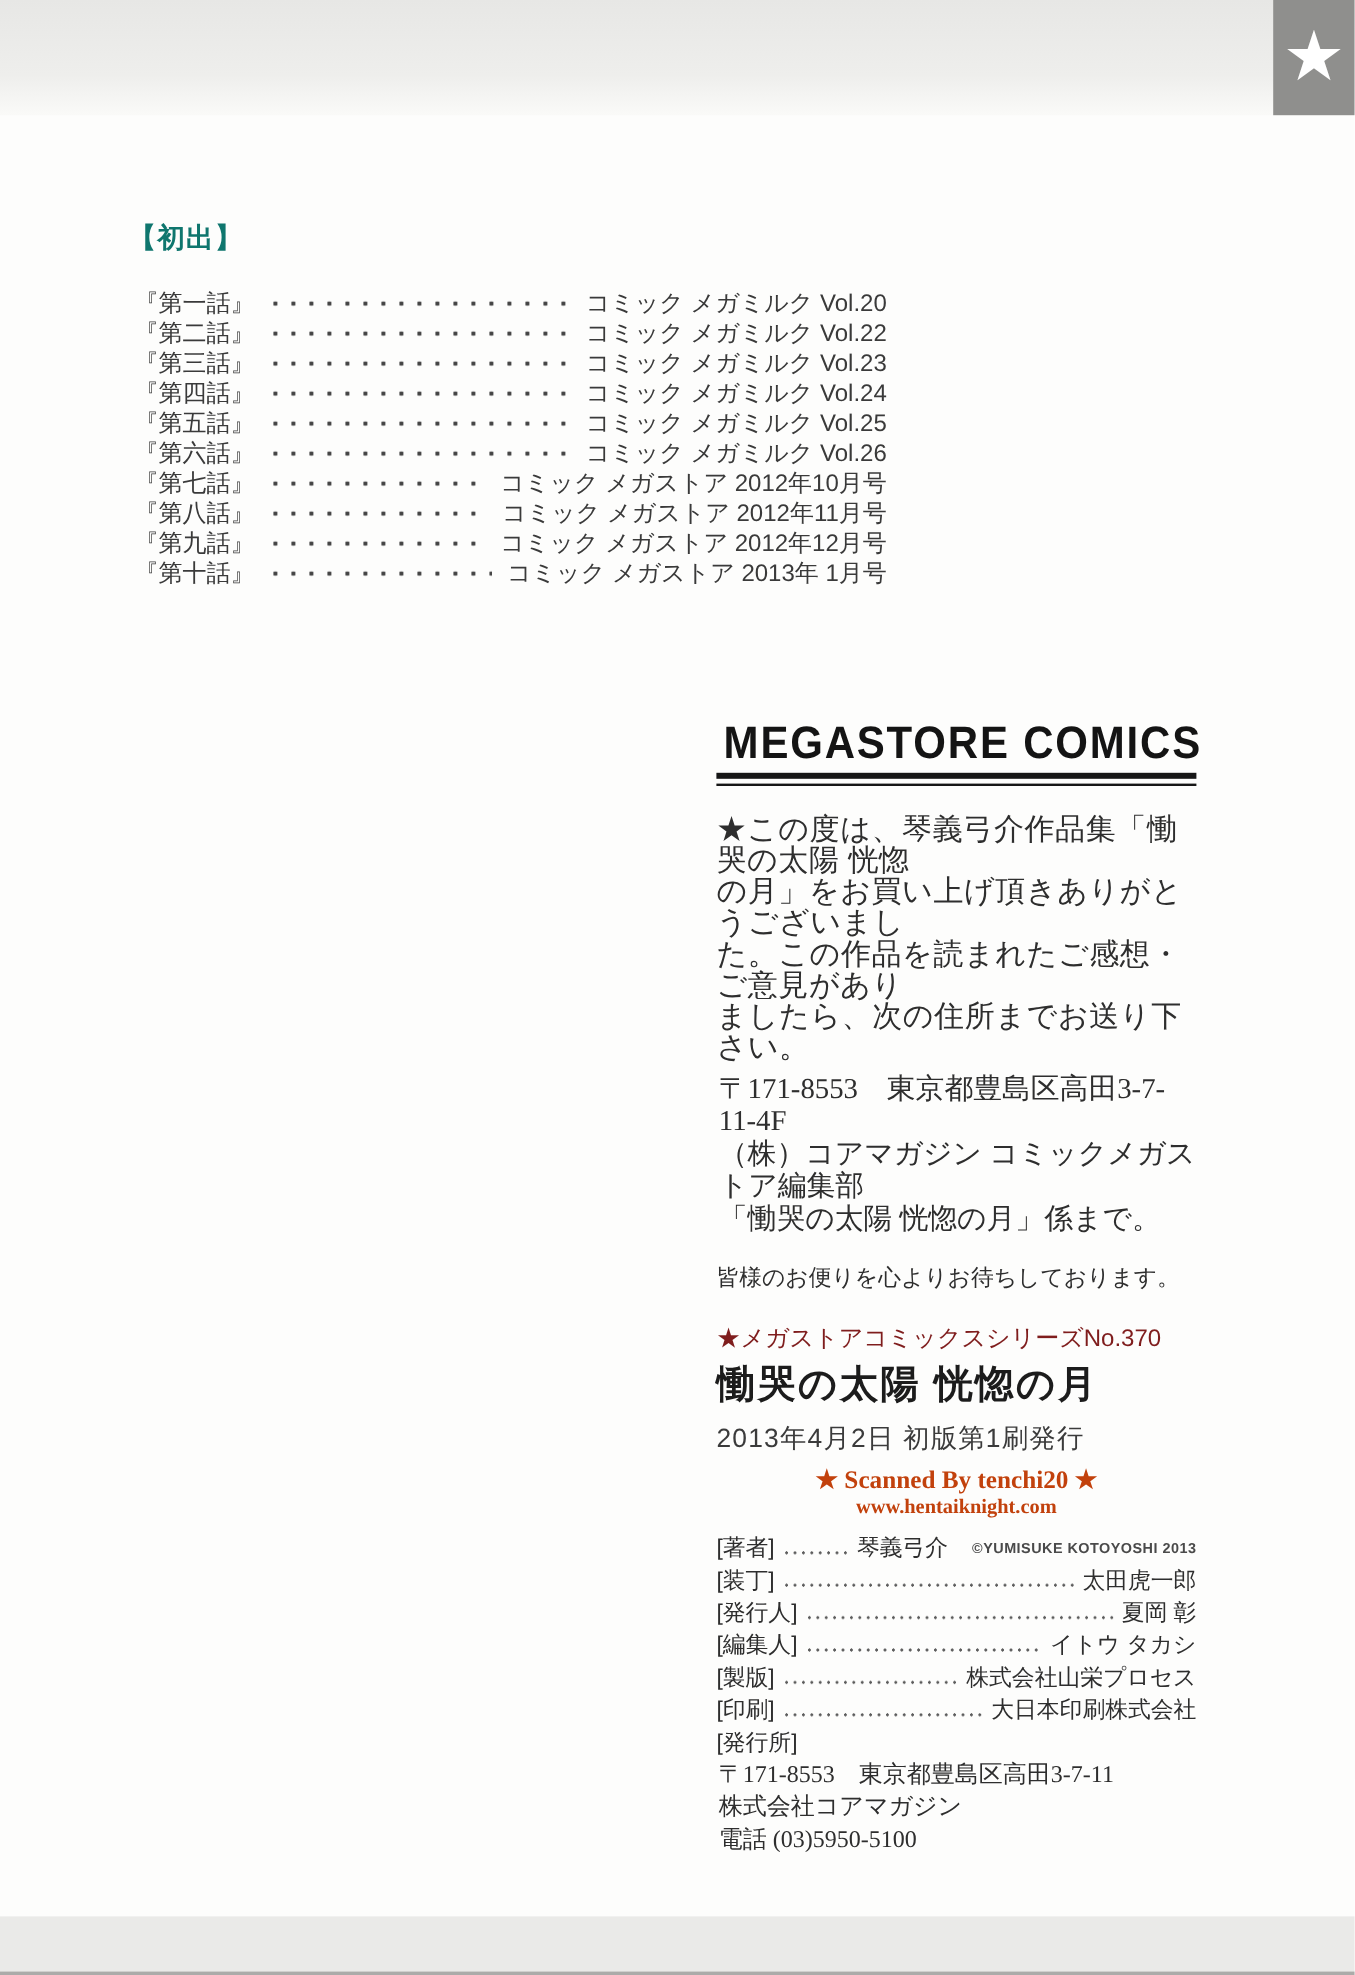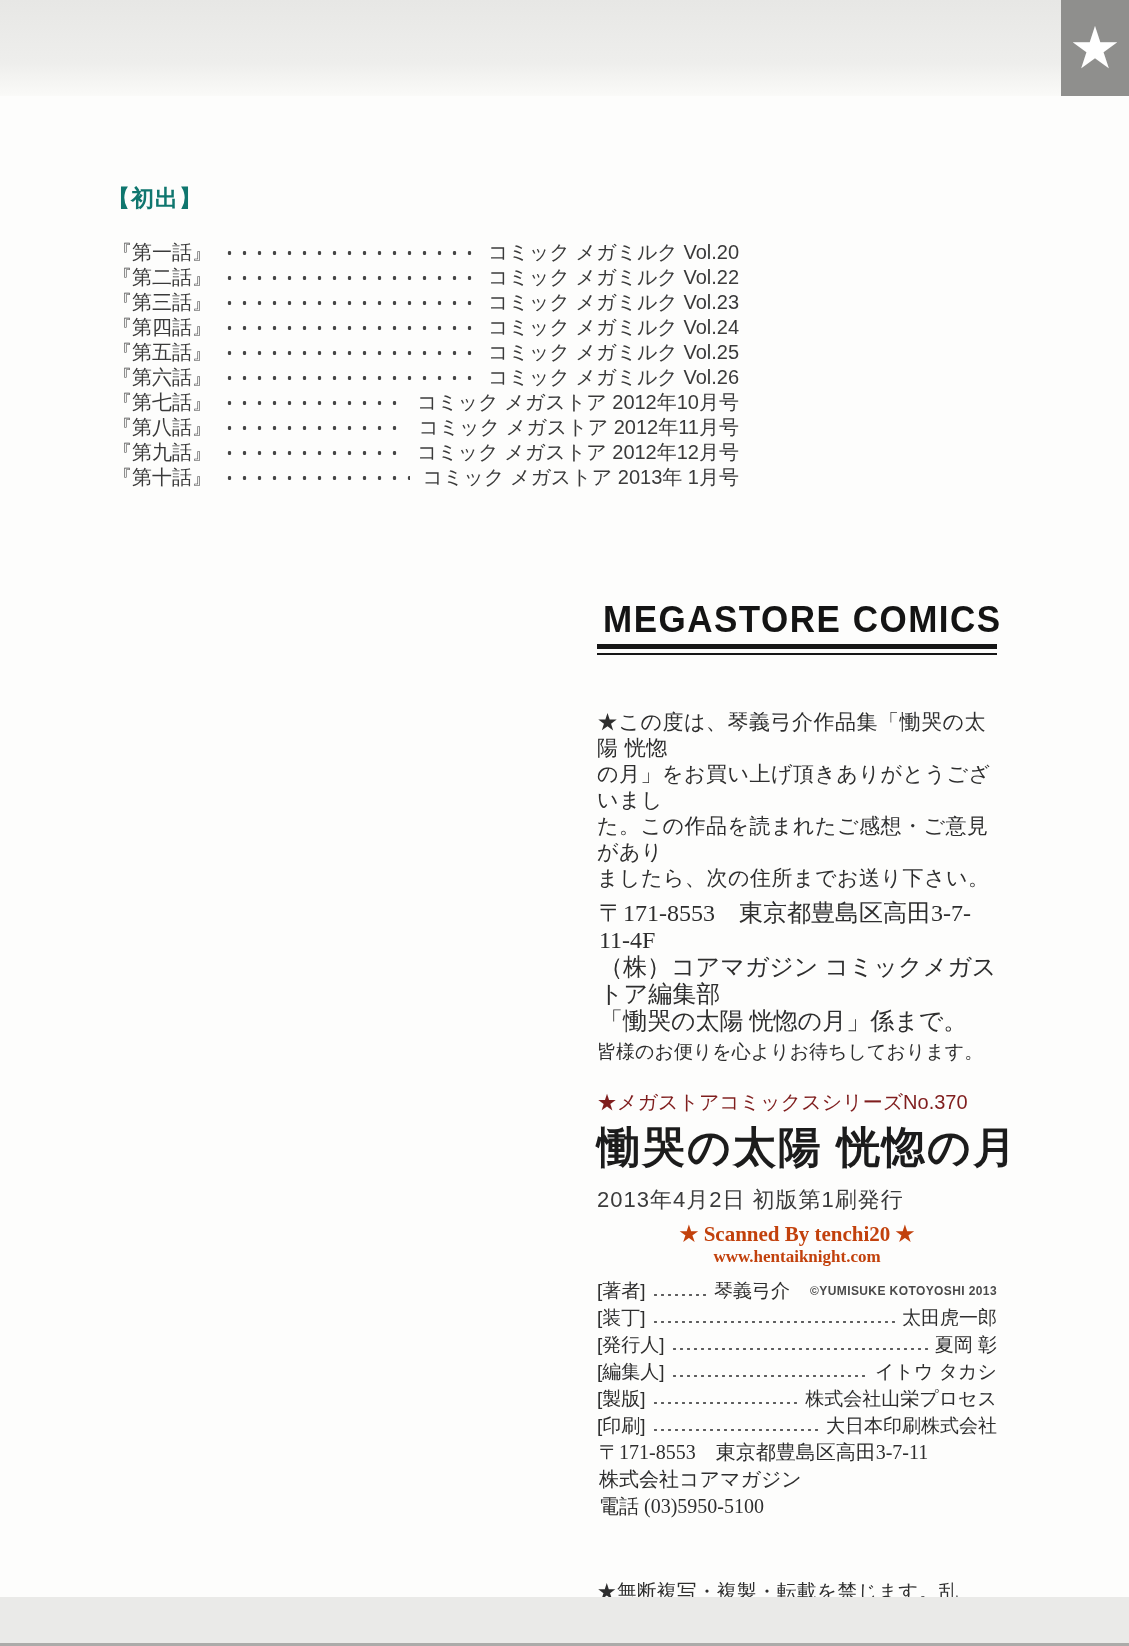--- a/index.html
+++ b/index.html
@@ -24,27 +24,27 @@
                   background-image:radial-gradient(circle,#454545 1.7px,transparent 2.1px);
                   background-size:15px 8px; background-repeat:repeat-x; background-position:left center;}
   .pub-row .source {flex:0 0 auto; white-space:nowrap;}
 
   
   .colophon {position:absolute; left:597px; top:601px; width:400px; color:#2e2e2e;}
   .logo {font-size:35px; font-weight:bold; color:#141414; letter-spacing:1.5px;
          white-space:nowrap; transform:scaleY(1.08); transform-origin:left bottom; margin-left:6px;}
   .rule-top {margin-top:3px; border-top:5px solid #161616; border-bottom:2px solid #161616; height:4px;}
 
-  .thanks {margin-top:54px; font-size:21px; line-height:26px; letter-spacing:0.5px;}
+  .thanks {margin-top:23px; font-size:25px; line-height:26px; letter-spacing:0.5px;}
   .feedback-address {margin-top:9px; font-size:24px; line-height:27px; padding-left:2px;
                      font-family:"Liberation Serif", serif;}
-  .closing {margin-top:4px; font-size:19px;}
+  .closing {margin-top:22px; font-size:19px;}
 
   .series {margin-top:24px; font-size:20px; color:#7f1d1d;}
-  .book-title {margin-top:3px; font-size:43px; font-weight:bold; color:#1c1c1c; letter-spacing:2px; white-space:nowrap;}
+  .book-title {margin-top:3px; font-size:32px; font-weight:bold; color:#1c1c1c; letter-spacing:2px; white-space:nowrap;}
   .edition {margin-top:8px; font-size:22px; color:#3b3b3b; letter-spacing:1px;}
 
   .watermark {margin-top:7px; text-align:center; font-family:"Liberation Serif", serif;
               font-weight:bold; color:#c2410c;}
   .watermark .l1 {font-size:21px; line-height:25px;}
   .watermark .l2 {font-size:17px; line-height:20px;}
 
   .credits {margin-top:10px;}
   .credit-row {display:flex; align-items:center; height:27px; font-size:19px;}
   .credit-row .label {flex:0 0 auto;}
@@ -181,20 +181,21 @@
         <span class="dots2"></span>
         <span class="value">株式会社山栄プロセス</span>
       </div>
       <div class="credit-row">
         <span class="label">[印刷]</span>
         <span class="dots2"></span>
         <span class="value">大日本印刷株式会社</span>
       </div>
     </div>
 
+    <div class="publisher-label">[発行所]</div>
     <div class="publisher-lines">
       <div>〒171-8553　東京都豊島区高田3-7-11</div>
       <div>株式会社コアマガジン</div>
       <div>電話 (03)5950-5100</div>
     </div>
 
     <div class="warning">
       <div>★無断複写・複製・転載を禁じます。乱丁・落丁</div>
       <div>本はお取り替えします。</div>
     </div>

